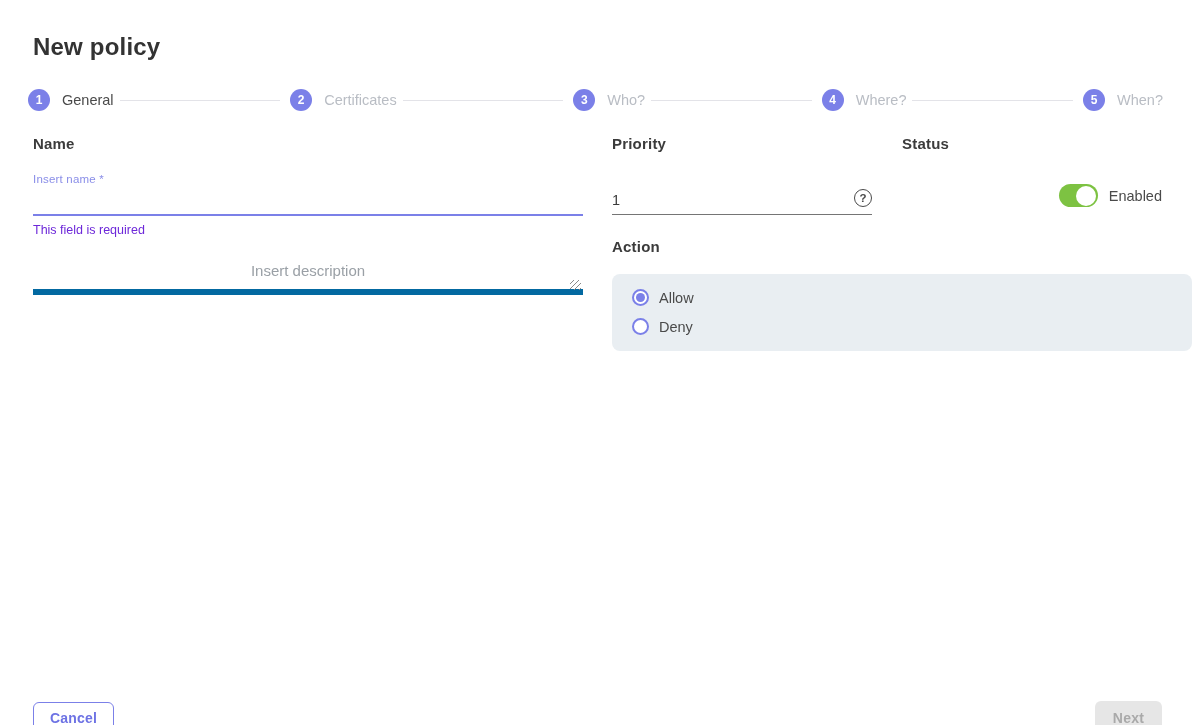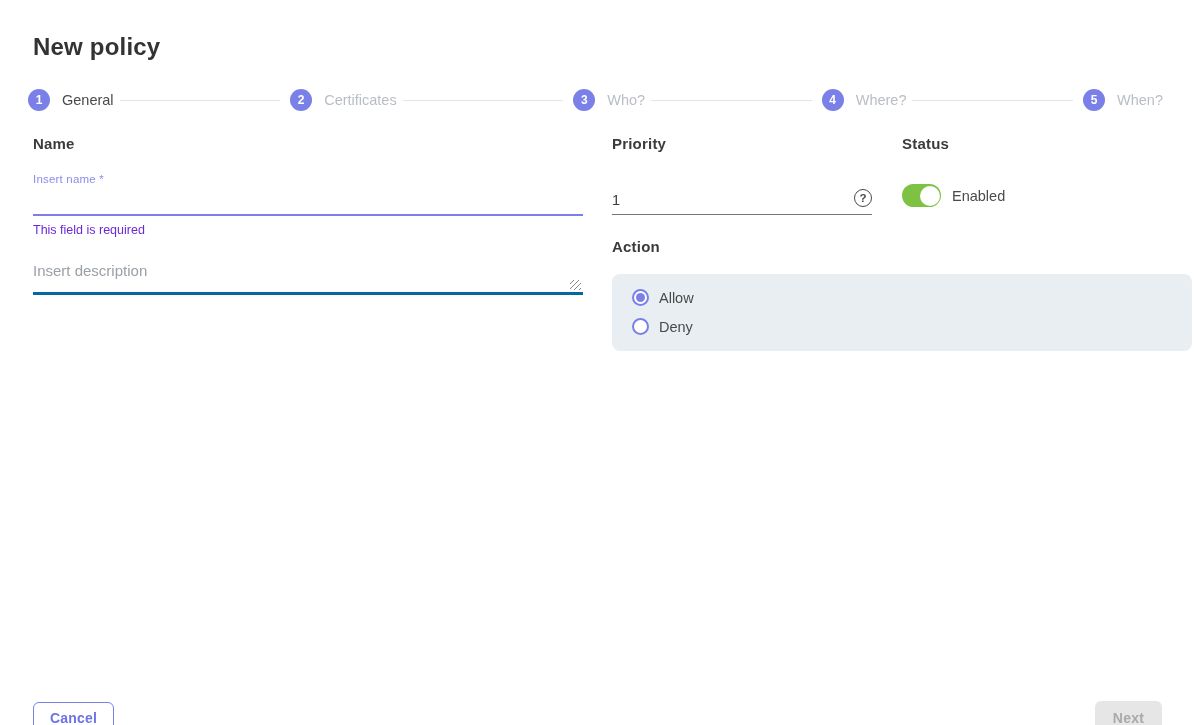--- a/index.html
+++ b/index.html
@@ -96,28 +96,29 @@
 
   
   .desc-heading { margin-top: 22px; }
   .textarea-wrap { position: relative; margin-top: 8px; }
   .desc-textarea {
     display: block;
     width: 100%;
     height: 50px;
     padding: 17px 0 6px 0;
     border: none;
-    border-bottom: 3px solid #0369a1;
+    border-bottom: 6px solid #0369a1;
     outline: none;
     resize: none;
     font-family: "Liberation Sans", sans-serif;
     font-size: 15px;
     color: #3b3b3b;
     background: transparent;
     border-radius: 0;
+    text-align: center;
   }
   .desc-textarea::placeholder { color: #9aa0a6; opacity: 1; }
   .name-input::placeholder { color: #9aa0a6; opacity: 1; }
   .resize-handle {
     position: absolute;
     right: 2px; bottom: 5px;
     width: 11px; height: 10px;
     background: repeating-linear-gradient(
       135deg,
       transparent 0px, transparent 2.5px,
@@ -163,20 +164,21 @@
     margin-bottom: 4px;
     cursor: pointer;
     user-select: none;
   }
 
   
   .status-row {
     display: flex;
     align-items: center;
     margin-top: 32px;
+    justify-content: flex-end;
   }
   .toggle {
     position: relative;
     width: 39px; height: 23px;
     background: #7dc242;
     border-radius: 12px;
     cursor: pointer;
     flex: 0 0 auto;
   }
   .toggle-knob {

